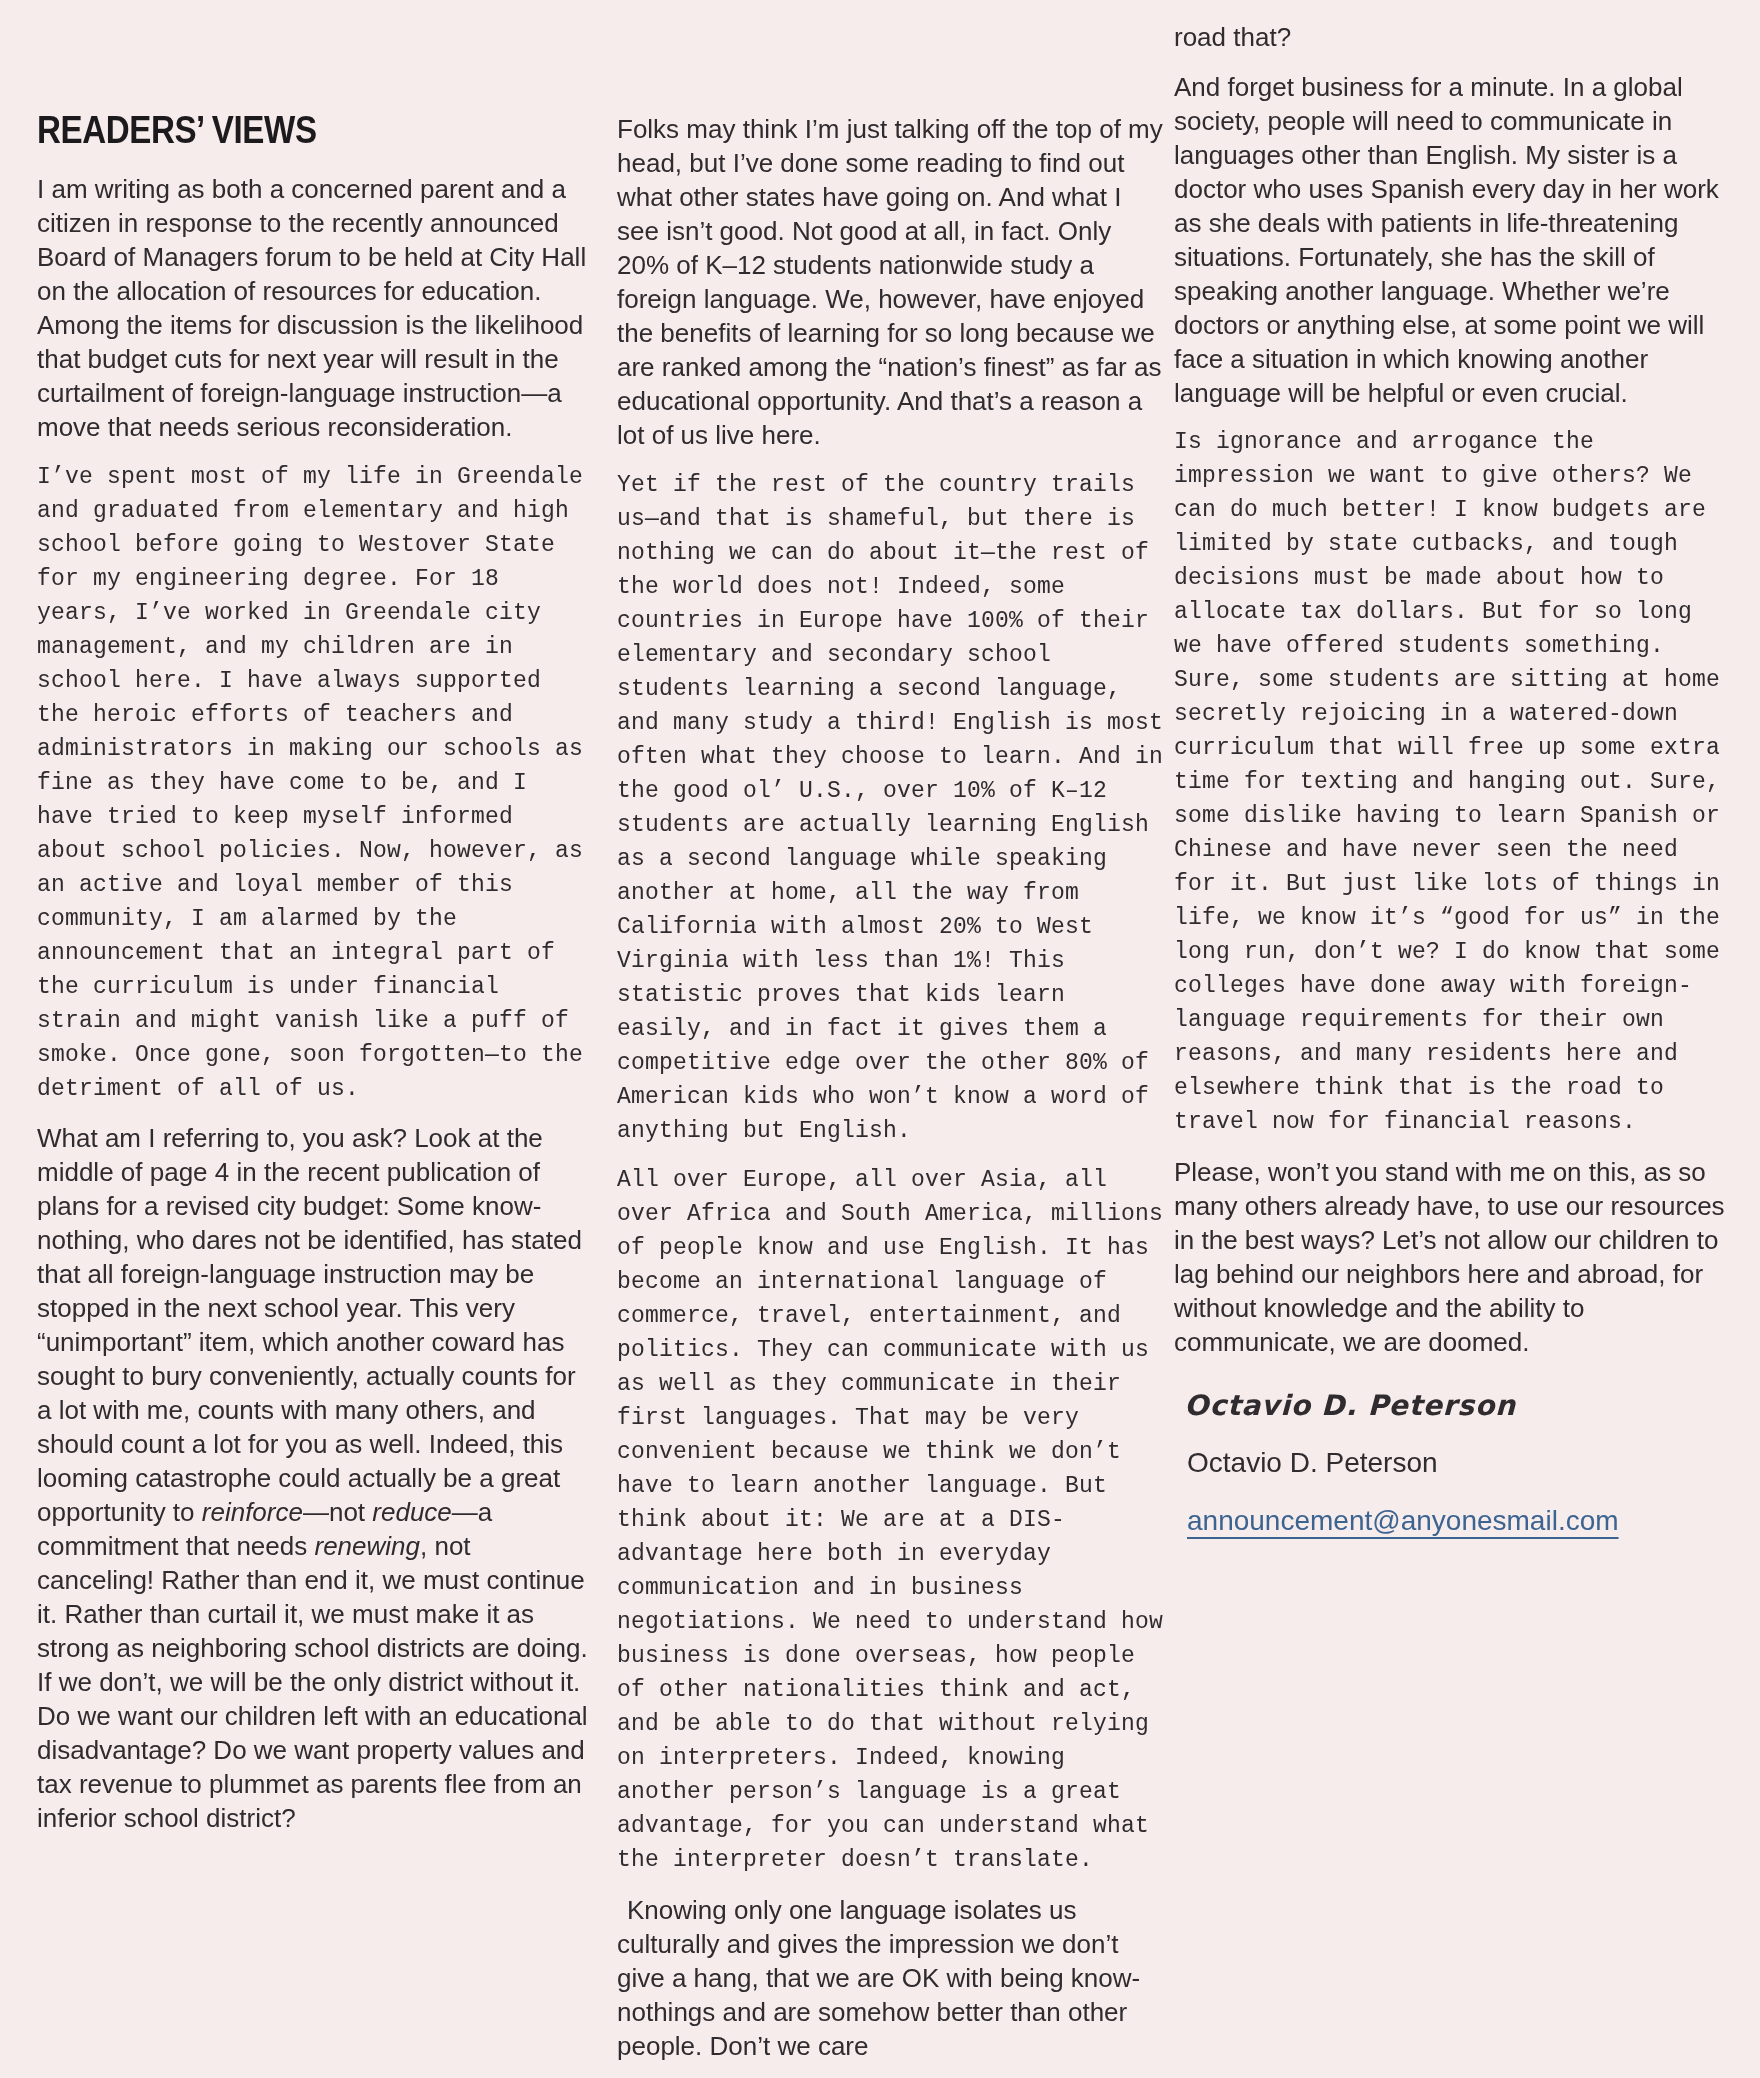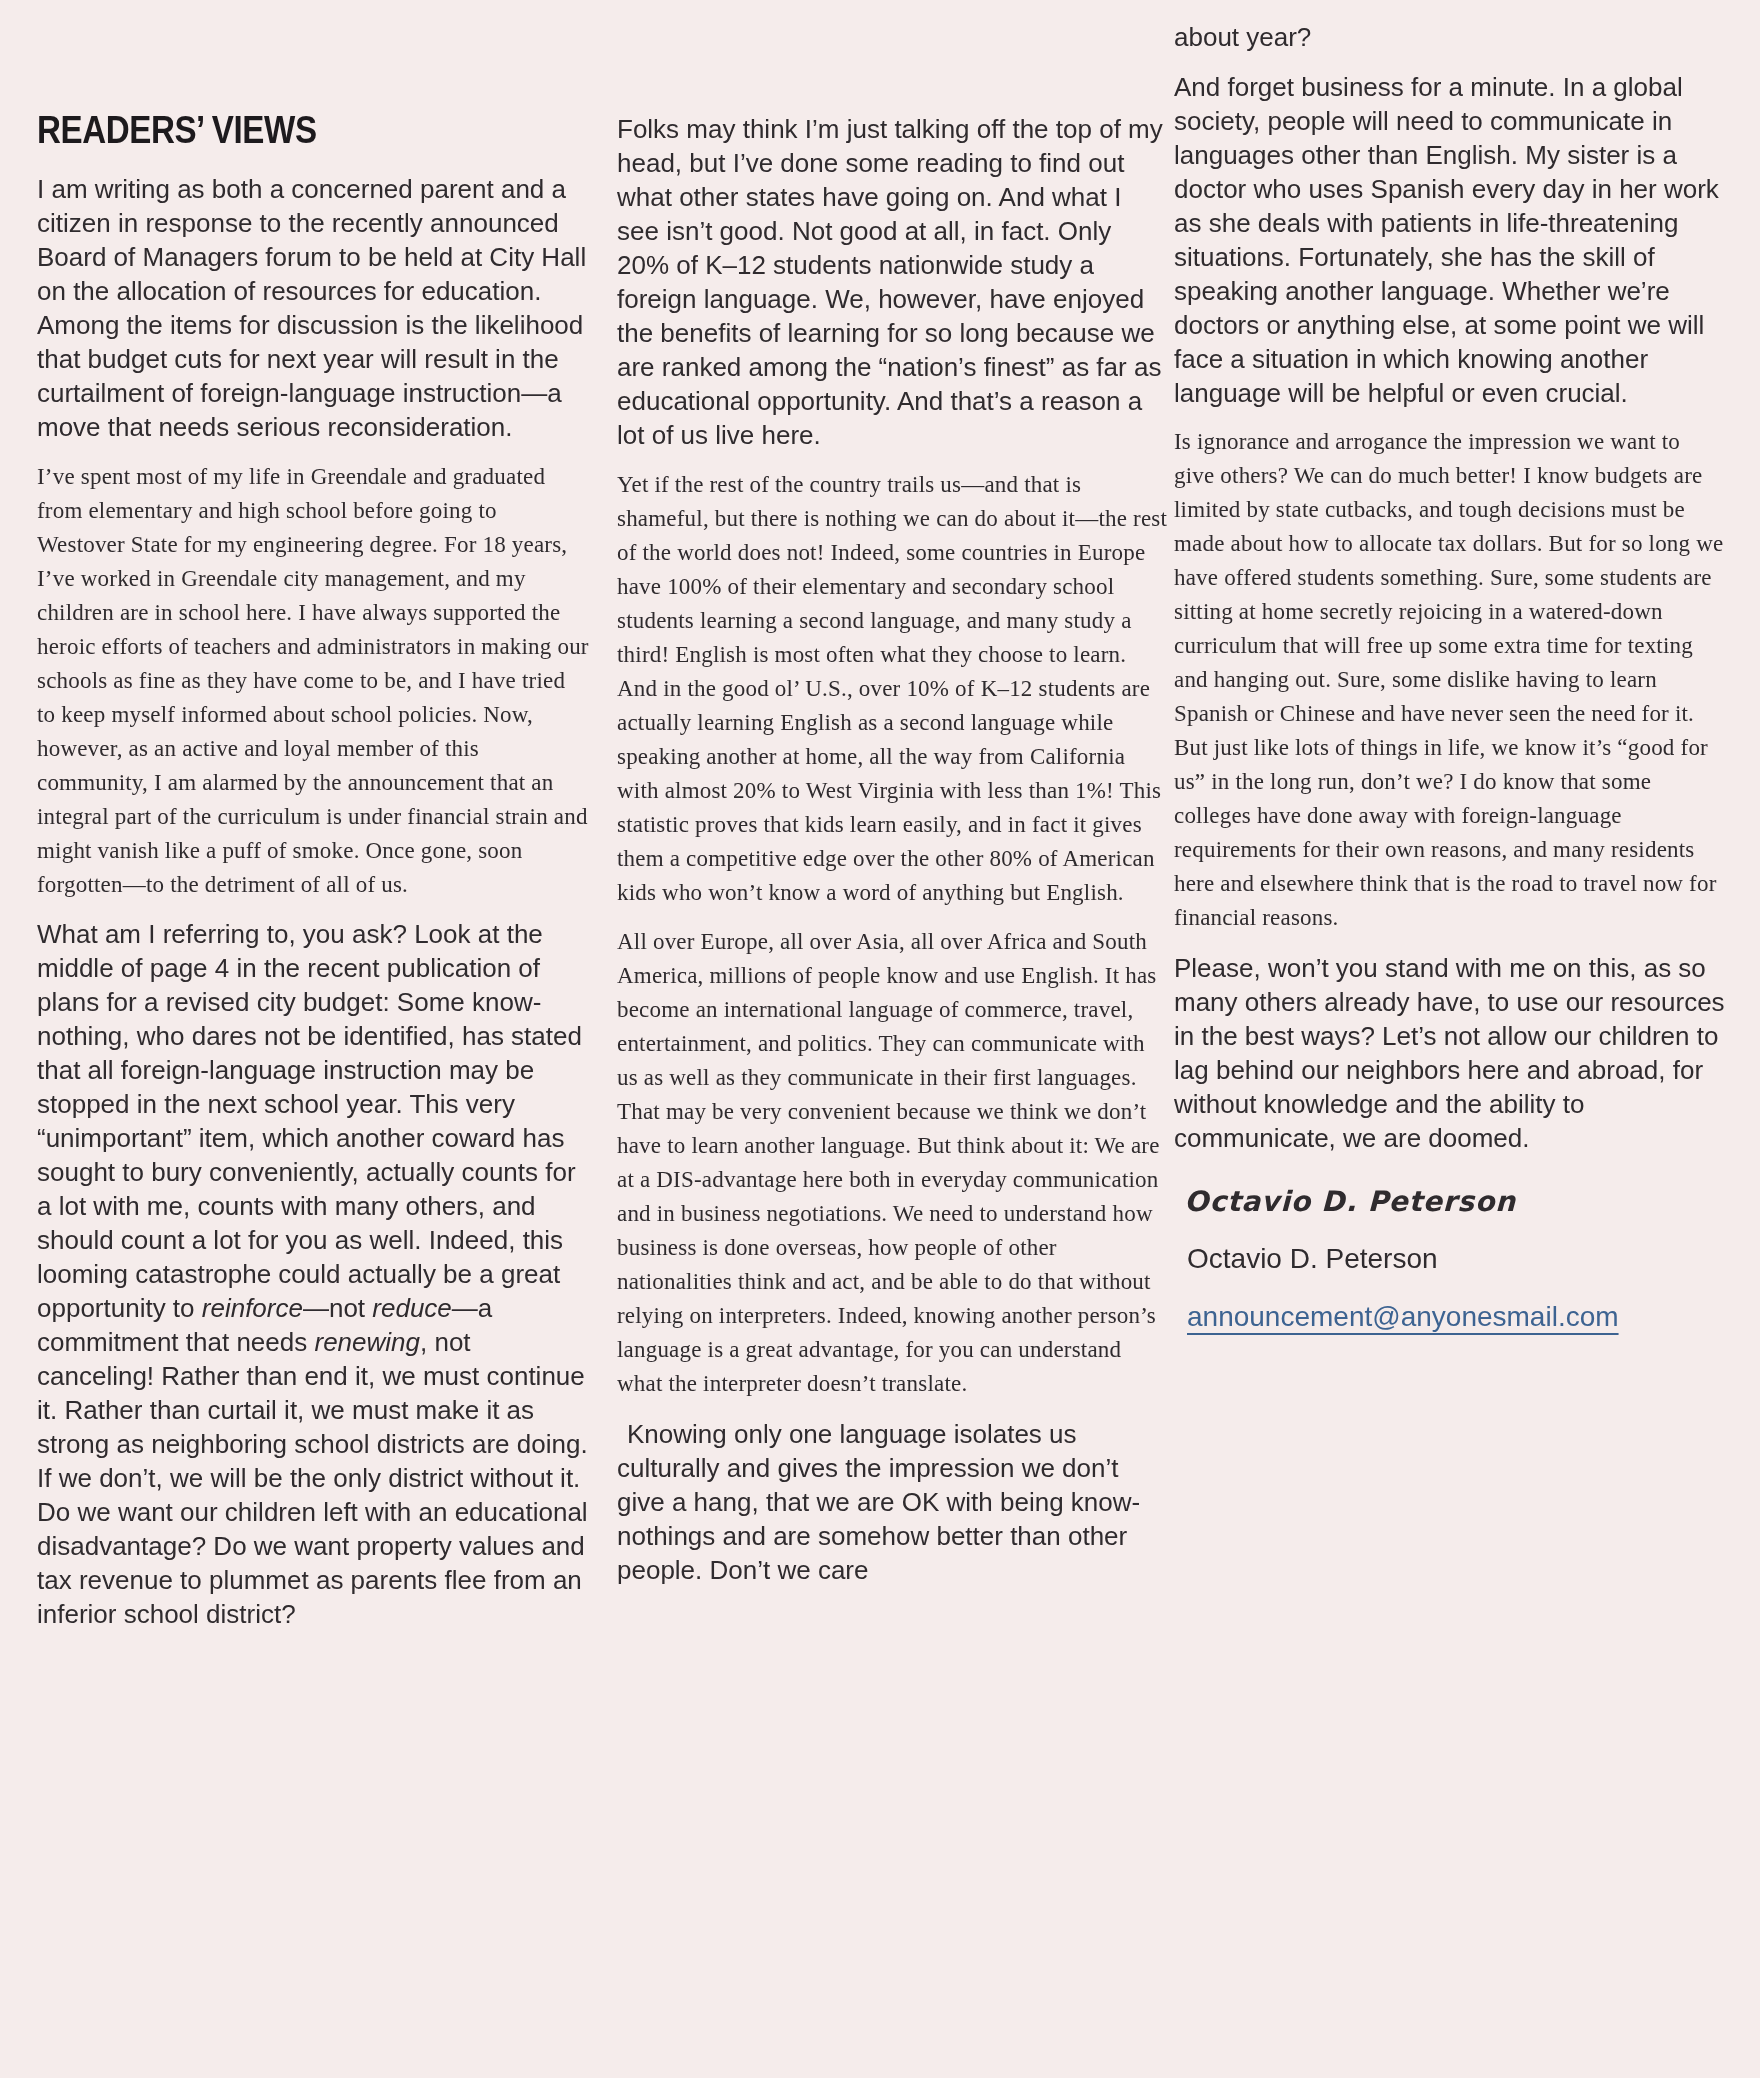--- a/index.html
+++ b/index.html
@@ -20,21 +20,21 @@
   .col1{left:37px;top:108px;}
   .col2{left:605px;top:112px;margin-left:12px;}
   .col3{left:1174px;top:20px;}
   .section-heading{
     font-size:39px;font-weight:700;letter-spacing:-0.5px;color:#1d1a1d;
     transform:scaleX(0.85);transform-origin:left;
     margin:0 0 20px 0;white-space:nowrap;
   }
   p.fa,p.fb{margin:0 0 15.7px 0;}
   p.fa{font-family:"Liberation Sans",sans-serif;font-size:26px;line-height:34px;}
-  p.fb{font-family:Liberation Serif, serif;font-size:23px;line-height:34px;letter-spacing:0.2px;}
+  p.fb{font-family:Liberation Mono, monospace;font-size:23px;line-height:34px;letter-spacing:0.2px;}
   p.indent{text-indent:10px;}
   .it{font-style:italic;}
   .signature{margin-top:29.5px;padding-left:13px;}
   .sig-line{font-size:28px;line-height:34px;margin:0 0 24px 0;}
   .sig-script{
     font-family:"DejaVu Sans",sans-serif;
     font-style:italic;font-weight:700;font-size:28px;
     letter-spacing:0.9px;margin:0 0 24px 0;
     transform:skewX(-4deg);transform-origin:left;
   }
@@ -65,21 +65,21 @@
     <div class="paras">
         <p class="fa">Folks may think I’m just talking off the top of my head, but I’ve done some reading to find out what other states have going on. And what I see isn’t good. Not good at all, in fact. Only 20% of K–12 students nationwide study a foreign language. We, however, have enjoyed the benefits of learning for so long because we are ranked among the “nation’s finest” as far as educational opportunity. And that’s a reason a lot of us live here.</p>
         <p class="fb">Yet if the rest of the country trails us—and that is shameful, but there is nothing we can do about it—the rest of the world does not! Indeed, some countries in Europe have 100% of their elementary and secondary school students learning a second language, and many study a third! English is most often what they choose to learn. And in the good ol’ U.S., over 10% of K–12 students are actually learning English as a second language while speaking another at home, all the way from California with almost 20% to West Virginia with less than 1%! This statistic proves that kids learn easily, and in fact it gives them a competitive edge over the other 80% of American kids who won’t know a word of anything but English.</p>
         <p class="fb">All over Europe, all over Asia, all over Africa and South America, millions of people know and use English. It has become an international language of commerce, travel, entertainment, and politics. They can communicate with us as well as they communicate in their first languages. That may be very convenient because we think we don’t have to learn another language. But think about it: We are at a DIS-advantage here both in everyday communication and in business negotiations. We need to understand how business is done overseas, how people of other nationalities think and act, and be able to do that without relying on interpreters. Indeed, knowing another person’s language is a great advantage, for you can understand what the interpreter doesn’t translate.</p>
         <p class="fa indent">Knowing only one language isolates us culturally and gives the impression we don’t give a hang, that we are OK with being know-nothings and are somehow better than other people. Don’t we care</p>
       </div>
   </div>
 
   <div class="col col3">
     <div class="paras">
-        <p class="fa">about year?</p>
+        <p class="fa">road that?</p>
         <p class="fa">And forget business for a minute. In a global society, people will need to communicate in languages other than English. My sister is a doctor who uses Spanish every day in her work as she deals with patients in life-threatening situations. Fortunately, she has the skill of speaking another language. Whether we’re doctors or anything else, at some point we will face a situation in which knowing another language will be helpful or even crucial.</p>
         <p class="fb">Is ignorance and arrogance the impression we want to give others? We can do much better! I know budgets are limited by state cutbacks, and tough decisions must be made about how to allocate tax dollars. But for so long we have offered students something. Sure, some students are sitting at home secretly rejoicing in a watered-down curriculum that will free up some extra time for texting and hanging out. Sure, some dislike having to learn Spanish or Chinese and have never seen the need for it. But just like lots of things in life, we know it’s “good for us” in the long run, don’t we? I do know that some colleges have done away with foreign-language requirements for their own reasons, and many residents here and elsewhere think that is the road to travel now for financial reasons.</p>
         <p class="fa">Please, won’t you stand with me on this, as so many others already have, to use our resources in the best ways? Let’s not allow our children to lag behind our neighbors here and abroad, for without knowledge and the ability to communicate, we are doomed.</p>
       </div>
 
     <div class="signature">
       <div class="sig-script">Octavio D. Peterson</div>
       <div class="sig-line">Octavio D. Peterson</div>
       <div class="sig-line"><a class="email-link">announcement@anyonesmail.com</a></div>
     </div>

